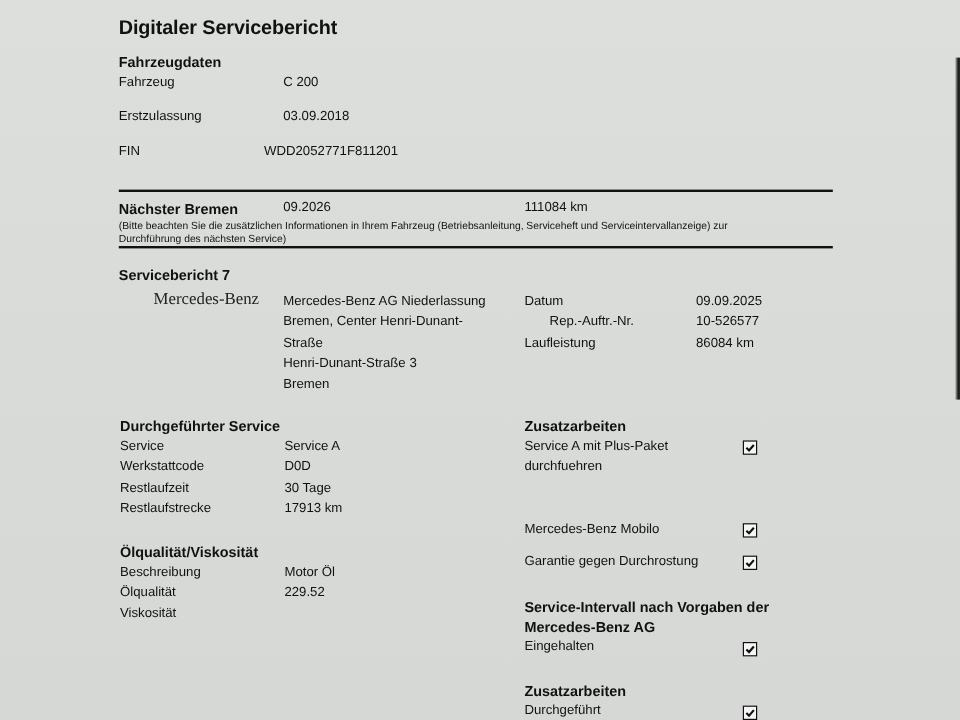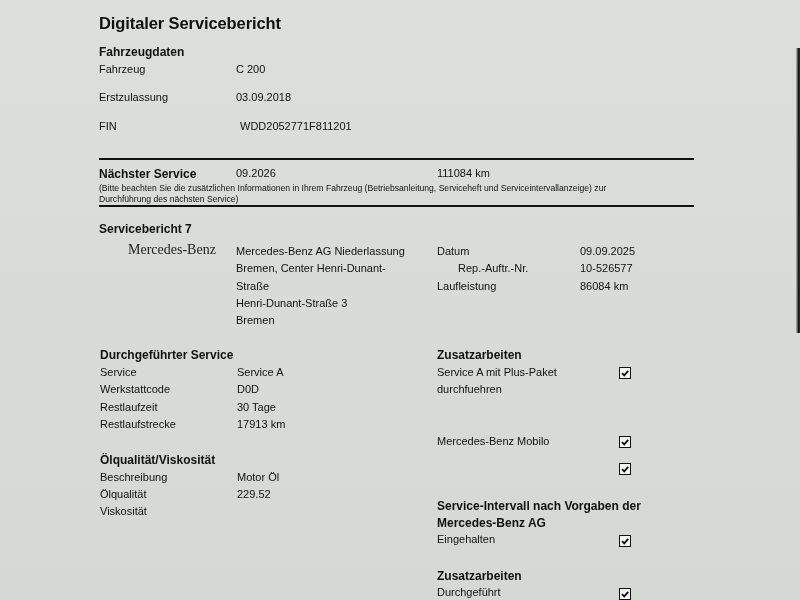--- a/index.html
+++ b/index.html
@@ -79,25 +79,25 @@
 
   <div class="abs h" style="left:99px; top:45px;">Fahrzeugdaten</div>
 
   <div class="abs t" style="left:99px; top:63px;">Fahrzeug</div>
   <div class="abs t" style="left:236px; top:63px;">C 200</div>
 
   <div class="abs t" style="left:99px; top:91px;">Erstzulassung</div>
   <div class="abs t" style="left:236px; top:91px;">03.09.2018</div>
 
   <div class="abs t" style="left:99px; top:120px;">FIN</div>
-  <div class="abs t" style="left:240px; top:120px;">WDD2052771F811201</div>
+  <div class="abs t" style="left:220px; top:120px;">WDD2052771F811201</div>
 
   <div class="rule" style="left:99px; top:158px; width:595px;"></div>
 
-  <div class="abs h" style="left:99px; top:167px;">Nächster Service</div>
+  <div class="abs h" style="left:99px; top:167px;">Nächster Bremen</div>
   <div class="abs t" style="left:236px; top:167px;">09.2026</div>
   <div class="abs t" style="left:437px; top:167px;">111084 km</div>
 
   <div class="abs small" style="left:99px; top:183px; width:560px;">(Bitte beachten Sie die zusätzlichen Informationen in Ihrem Fahrzeug (Betriebsanleitung, Serviceheft und Serviceintervallanzeige) zur Durchführung des nächsten Service)</div>
 
   <div class="rule" style="left:99px; top:205px; width:595px;"></div>
 
   <div class="abs h" style="left:99px; top:222px;">Servicebericht 7</div>
 
   <div class="abs brand" style="left:100px; top:242px;margin-left:28px;">Mercedes-Benz</div>
@@ -143,20 +143,21 @@
         <path d="M2 5.2 L4.2 7.4 L8.2 2.8" fill="none" stroke="#111" stroke-width="1.8"></path>
       </svg>
   </div>
 
   <div class="abs t" style="left:437px; top:435px;">Mercedes-Benz Mobilo</div>
   <div class="checkbox" style="left:619px; top:436px;">
     <svg viewBox="0 0 10 10">
         <path d="M2 5.2 L4.2 7.4 L8.2 2.8" fill="none" stroke="#111" stroke-width="1.8"></path>
       </svg>
   </div>
+  <div class="abs t" style="left:437px; top:462px;">Garantie gegen Durchrostung</div>
   <div class="checkbox" style="left:619px; top:463px;">
     <svg viewBox="0 0 10 10">
         <path d="M2 5.2 L4.2 7.4 L8.2 2.8" fill="none" stroke="#111" stroke-width="1.8"></path>
       </svg>
   </div>
 
   <div class="abs h" style="left:437px; top:499px;">Service-Intervall nach Vorgaben der</div>
   <div class="abs h" style="left:437px; top:516px;">Mercedes-Benz AG</div>
   <div class="abs t" style="left:437px; top:533px;">Eingehalten</div>
   <div class="checkbox" style="left:619px; top:535px;">

